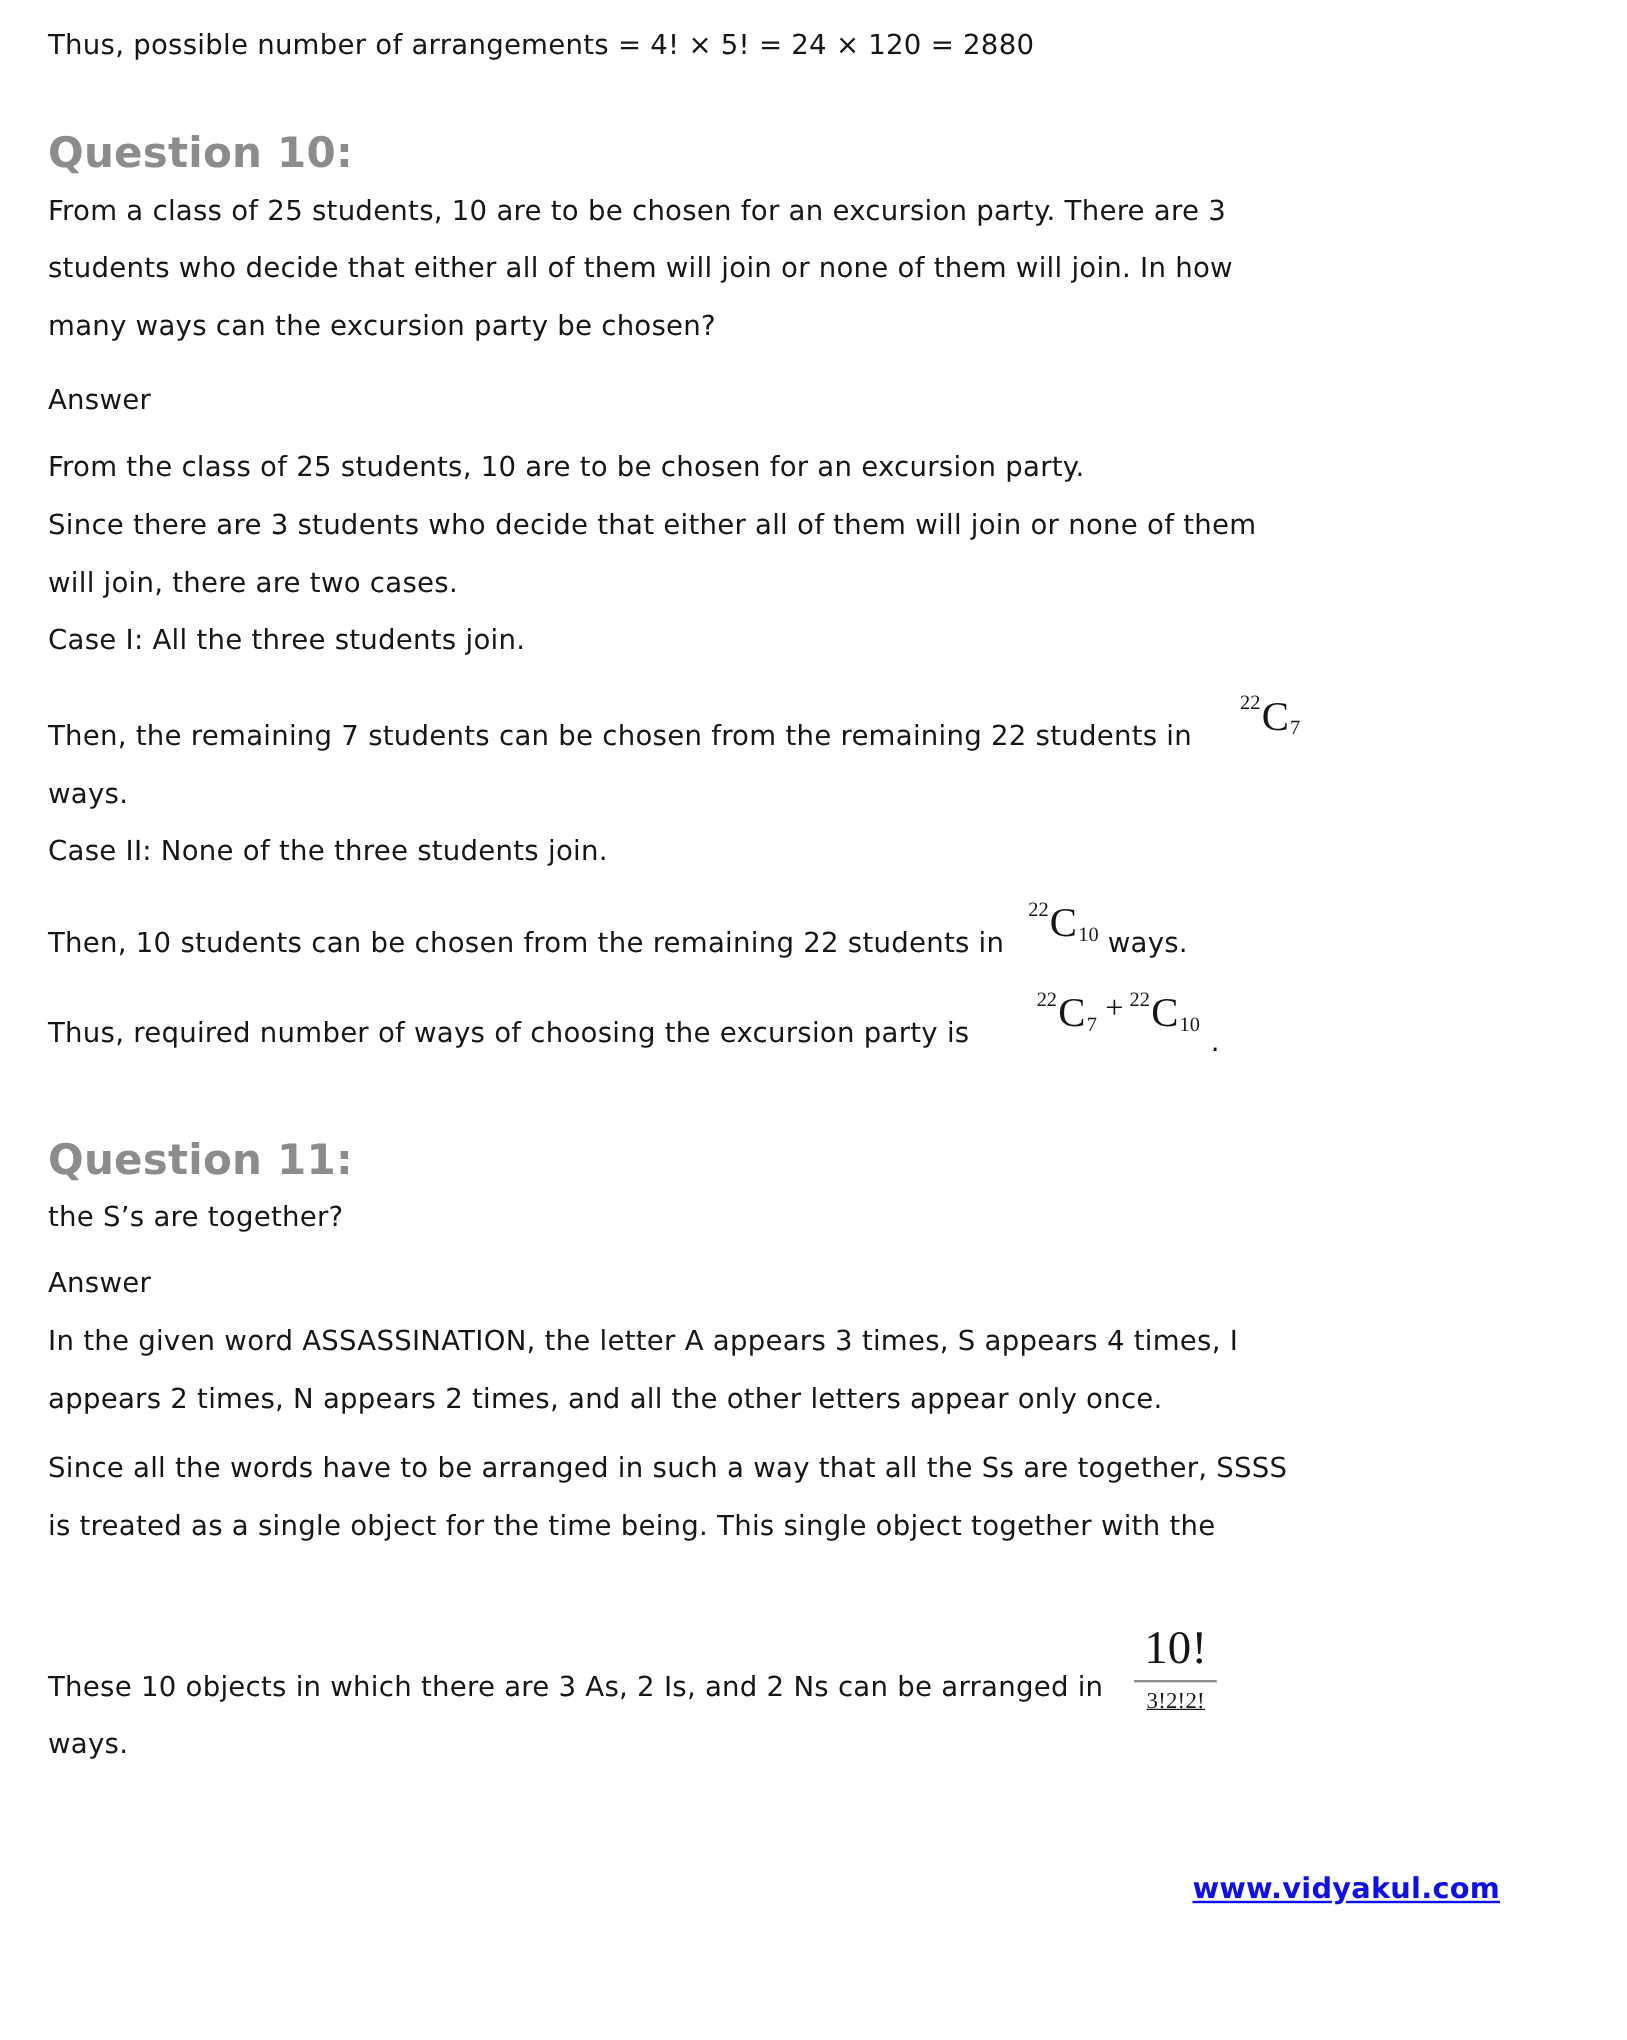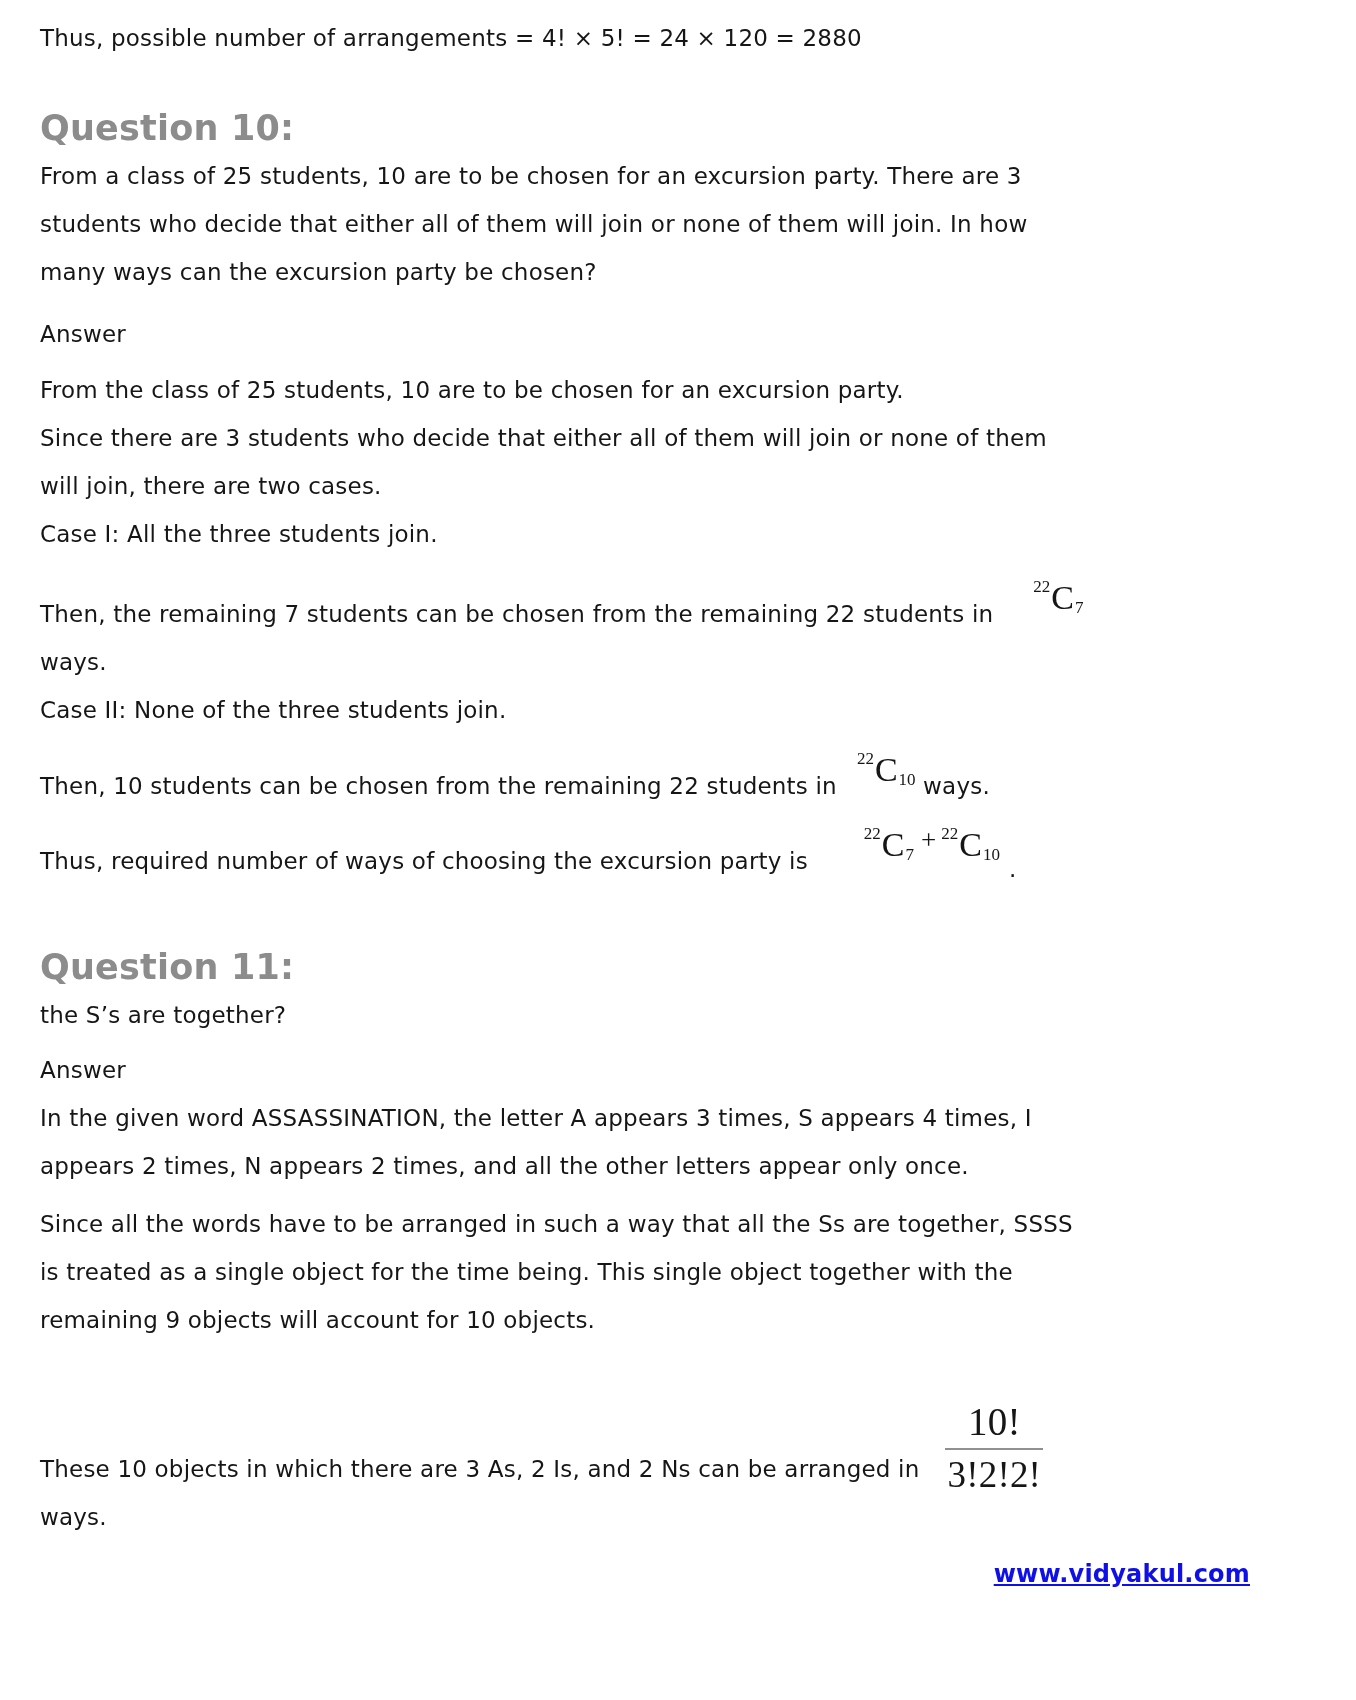--- a/index.html
+++ b/index.html
@@ -57,21 +57,21 @@
   .frac {
     display: inline-block;
     vertical-align: -10px;
     text-align: center;
     font-family: "Liberation Serif", "DejaVu Serif", serif;
     line-height: 1;
     margin-left: 26px;
   }
   .frac .num { display: block; font-size: 39px; padding: 0 8px 7px 8px; }
   .frac .fbar { display: block; height: 2px; background: #909090; }
-  .frac .den { display: block; font-size: 37px; padding: 6px 2px 0 2px; }
+  .frac .den { display: block; font-size: 19px; padding: 6px 2px 0 2px; text-decoration: underline; }
 
   .footer-link {
     position: absolute;
     top: 1560px;
     right: 106px;
     font-weight: bold;
     font-size: 24px;
     color: #0f0fe8;
     text-decoration: underline;
     cursor: pointer;
@@ -124,21 +124,20 @@
   <div class="ln mt-ans2">Answer</div>
 
   <div>
     <div class="ln">In the given word ASSASSINATION, the letter A appears 3 times, S appears 4 times, I</div>
     <div class="ln">appears 2 times, N appears 2 times, and all the other letters appear only once.</div>
   </div>
 
   <div class="mt-para">
     <div class="ln">Since all the words have to be arranged in such a way that all the Ss are together, SSSS</div>
     <div class="ln">is treated as a single object for the time being. This single object together with the</div>
-    <div class="ln">remaining 9 objects will account for 10 objects.</div>
   </div>
 
   <div class="ln mt-frac">
     <span>These 10 objects in which there are 3 As, 2 Is, and 2 Ns can be arranged in</span><span class="frac"><span class="num">10!</span><span class="fbar"></span><span class="den">3!2!2!</span></span>
   </div>
   <div class="ln">ways.</div>
 
   <a class="footer-link" href="#">www.vidyakul.com</a>
 
 </div>

